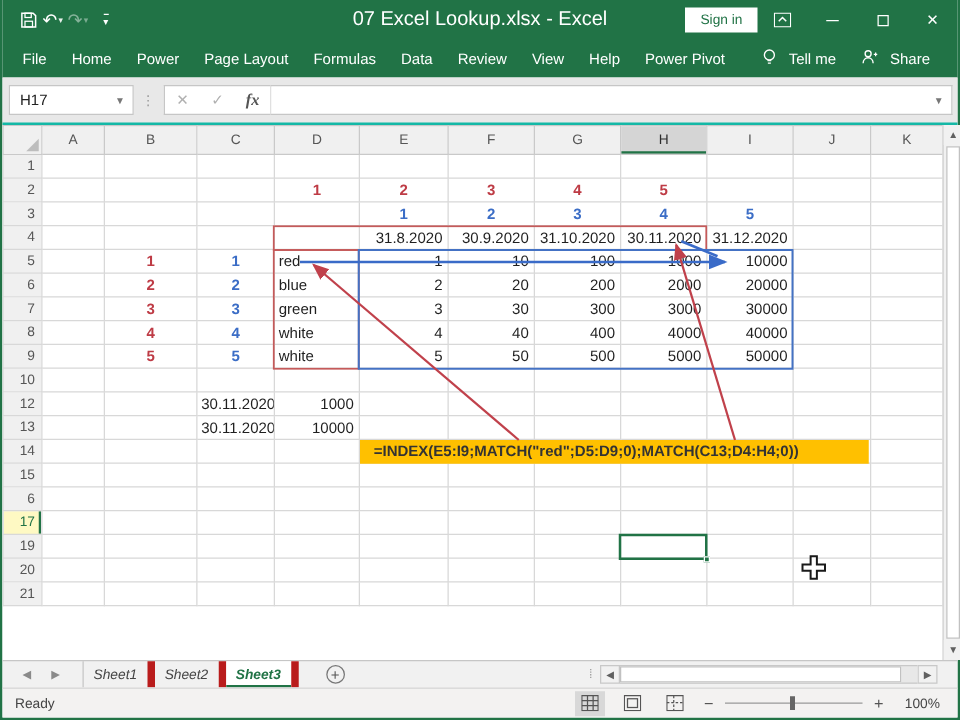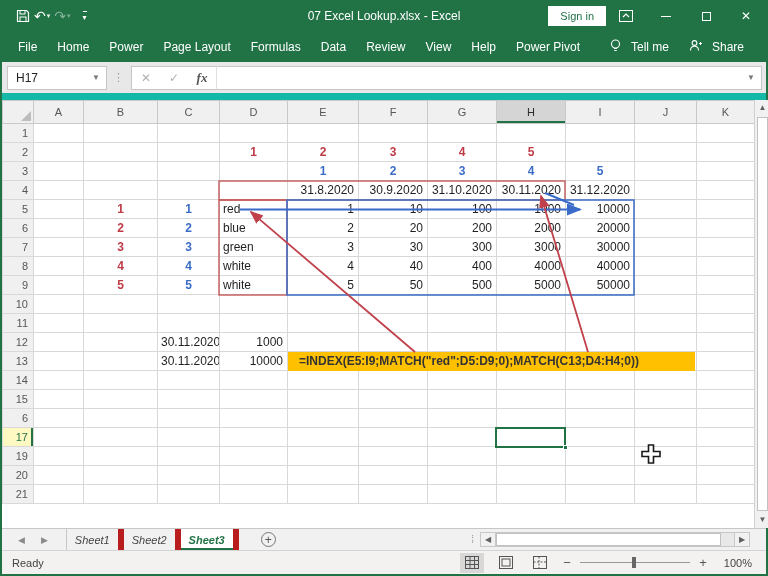--- a/index.html
+++ b/index.html
@@ -9,37 +9,37 @@
     border-left:2px solid #217346; border-right:2px solid #217346; border-bottom:2px solid #217346; }
 
   
   .titlebar { position:absolute; left:0; top:0; right:0; height:32px; background:#217346;
     display:flex; align-items:center; color:#fff; }
   .qat { display:flex; align-items:center; gap:4px; padding-left:14px; z-index:2; }
   .qat .qbtn { color:#fff; font-size:14px; display:flex; align-items:center; }
   .qat .dim { opacity:.45; }
   .qat .dd { font-size:7px; margin-left:1px; opacity:.9; }
   .qat .cust { font-size:8px; border-top:1px solid #fff; padding-top:1px; margin-left:8px; }
-  .win-title { position:absolute; left:0; right:0; text-align:center; font-size:12px; color:#fff; }
+  .win-title { position:absolute; left:0; right:0; text-align:center; font-size:16px; color:#fff; }
   .title-right { position:absolute; right:0; top:0; height:32px; display:flex; align-items:center; gap:0; z-index:2; }
   .signin { background:#fff; color:#217346; font-size:11px; padding:4px 12px; cursor:pointer; }
   .wbtn { width:40px; height:32px; display:flex; align-items:center; justify-content:center; color:#fff; font-size:12px; }
   .min-glyph { display:inline-block; width:10px; border-top:1px solid #fff; }
   .max-glyph { display:inline-block; width:9px; height:9px; border:1px solid #fff; }
 
   
   .ribbon { position:absolute; left:0; top:32px; right:0; height:30px; background:#217346;
     display:flex; align-items:center; color:#fff; font-size:12px; }
   .rtab { padding:7px 10px; cursor:pointer; white-space:nowrap; }
   .rtab-icon { display:flex; align-items:center; gap:10px; padding:7px 10px; cursor:pointer; }
   .spacer { flex:1; }
 
   
   .fbar { position:absolute; left:0; top:62px; right:0; height:38px; background:#E8E8E8;
-    display:flex; align-items:center; border-bottom:7px solid #14b8a6; }
+    display:flex; align-items:center; border-bottom:2px solid #14b8a6; }
   .namebox { width:100px; height:24px; background:#fff; border:1px solid #C6C6C6; margin-left:5px;
     display:flex; align-items:center; font-size:12px; color:#222; padding-left:8px; position:relative; }
   .namebox .dd { position:absolute; right:6px; color:#777; font-size:8px; }
   .fdots { color:#999; font-size:11px; padding:0 6px; letter-spacing:1px; }
   .fbtns { height:24px; background:#fff; border:1px solid #C6C6C6; border-right:none; display:flex; align-items:center; }
   .fbtn { width:28px; text-align:center; font-size:12px; color:#B0B0B0; }
   .fbtn.fx { color:#555; font-style:italic; font-family:"Liberation Serif","DejaVu Serif",serif; font-weight:bold; font-size:13px; }
   .finput { flex:1; height:24px; background:#fff; border:1px solid #C6C6C6; border-left:1px solid #E0E0E0;
     margin-right:4px; font-size:12px; display:flex; align-items:center; padding-left:6px; position:relative; color:#222;}
   .finput .dd { position:absolute; right:6px; color:#777; font-size:8px; }
@@ -367,34 +367,20 @@
             <td class="cell" id="cell-D10"></td>
             <td class="cell" id="cell-E10"></td>
             <td class="cell" id="cell-F10"></td>
             <td class="cell" id="cell-G10"></td>
             <td class="cell" id="cell-H10"></td>
             <td class="cell" id="cell-I10"></td>
             <td class="cell" id="cell-J10"></td>
             <td class="cell" id="cell-K10"></td>
           </tr>
           <tr>
-            <th class="rowhdr">11</th>
-            <td class="cell" id="cell-A11"></td>
-            <td class="cell" id="cell-B11"></td>
-            <td class="cell" id="cell-C11"></td>
-            <td class="cell" id="cell-D11"></td>
-            <td class="cell" id="cell-E11"></td>
-            <td class="cell" id="cell-F11"></td>
-            <td class="cell" id="cell-G11"></td>
-            <td class="cell" id="cell-H11"></td>
-            <td class="cell" id="cell-I11"></td>
-            <td class="cell" id="cell-J11"></td>
-            <td class="cell" id="cell-K11"></td>
-          </tr>
-          <tr>
             <th class="rowhdr">12</th>
             <td class="cell" id="cell-A12"></td>
             <td class="cell" id="cell-B12"></td>
             <td class="cell num" id="cell-C12">30.11.2020</td>
             <td class="cell num" id="cell-D12">1000</td>
             <td class="cell" id="cell-E12"></td>
             <td class="cell" id="cell-F12"></td>
             <td class="cell" id="cell-G12"></td>
             <td class="cell" id="cell-H12"></td>
             <td class="cell" id="cell-I12"></td>

